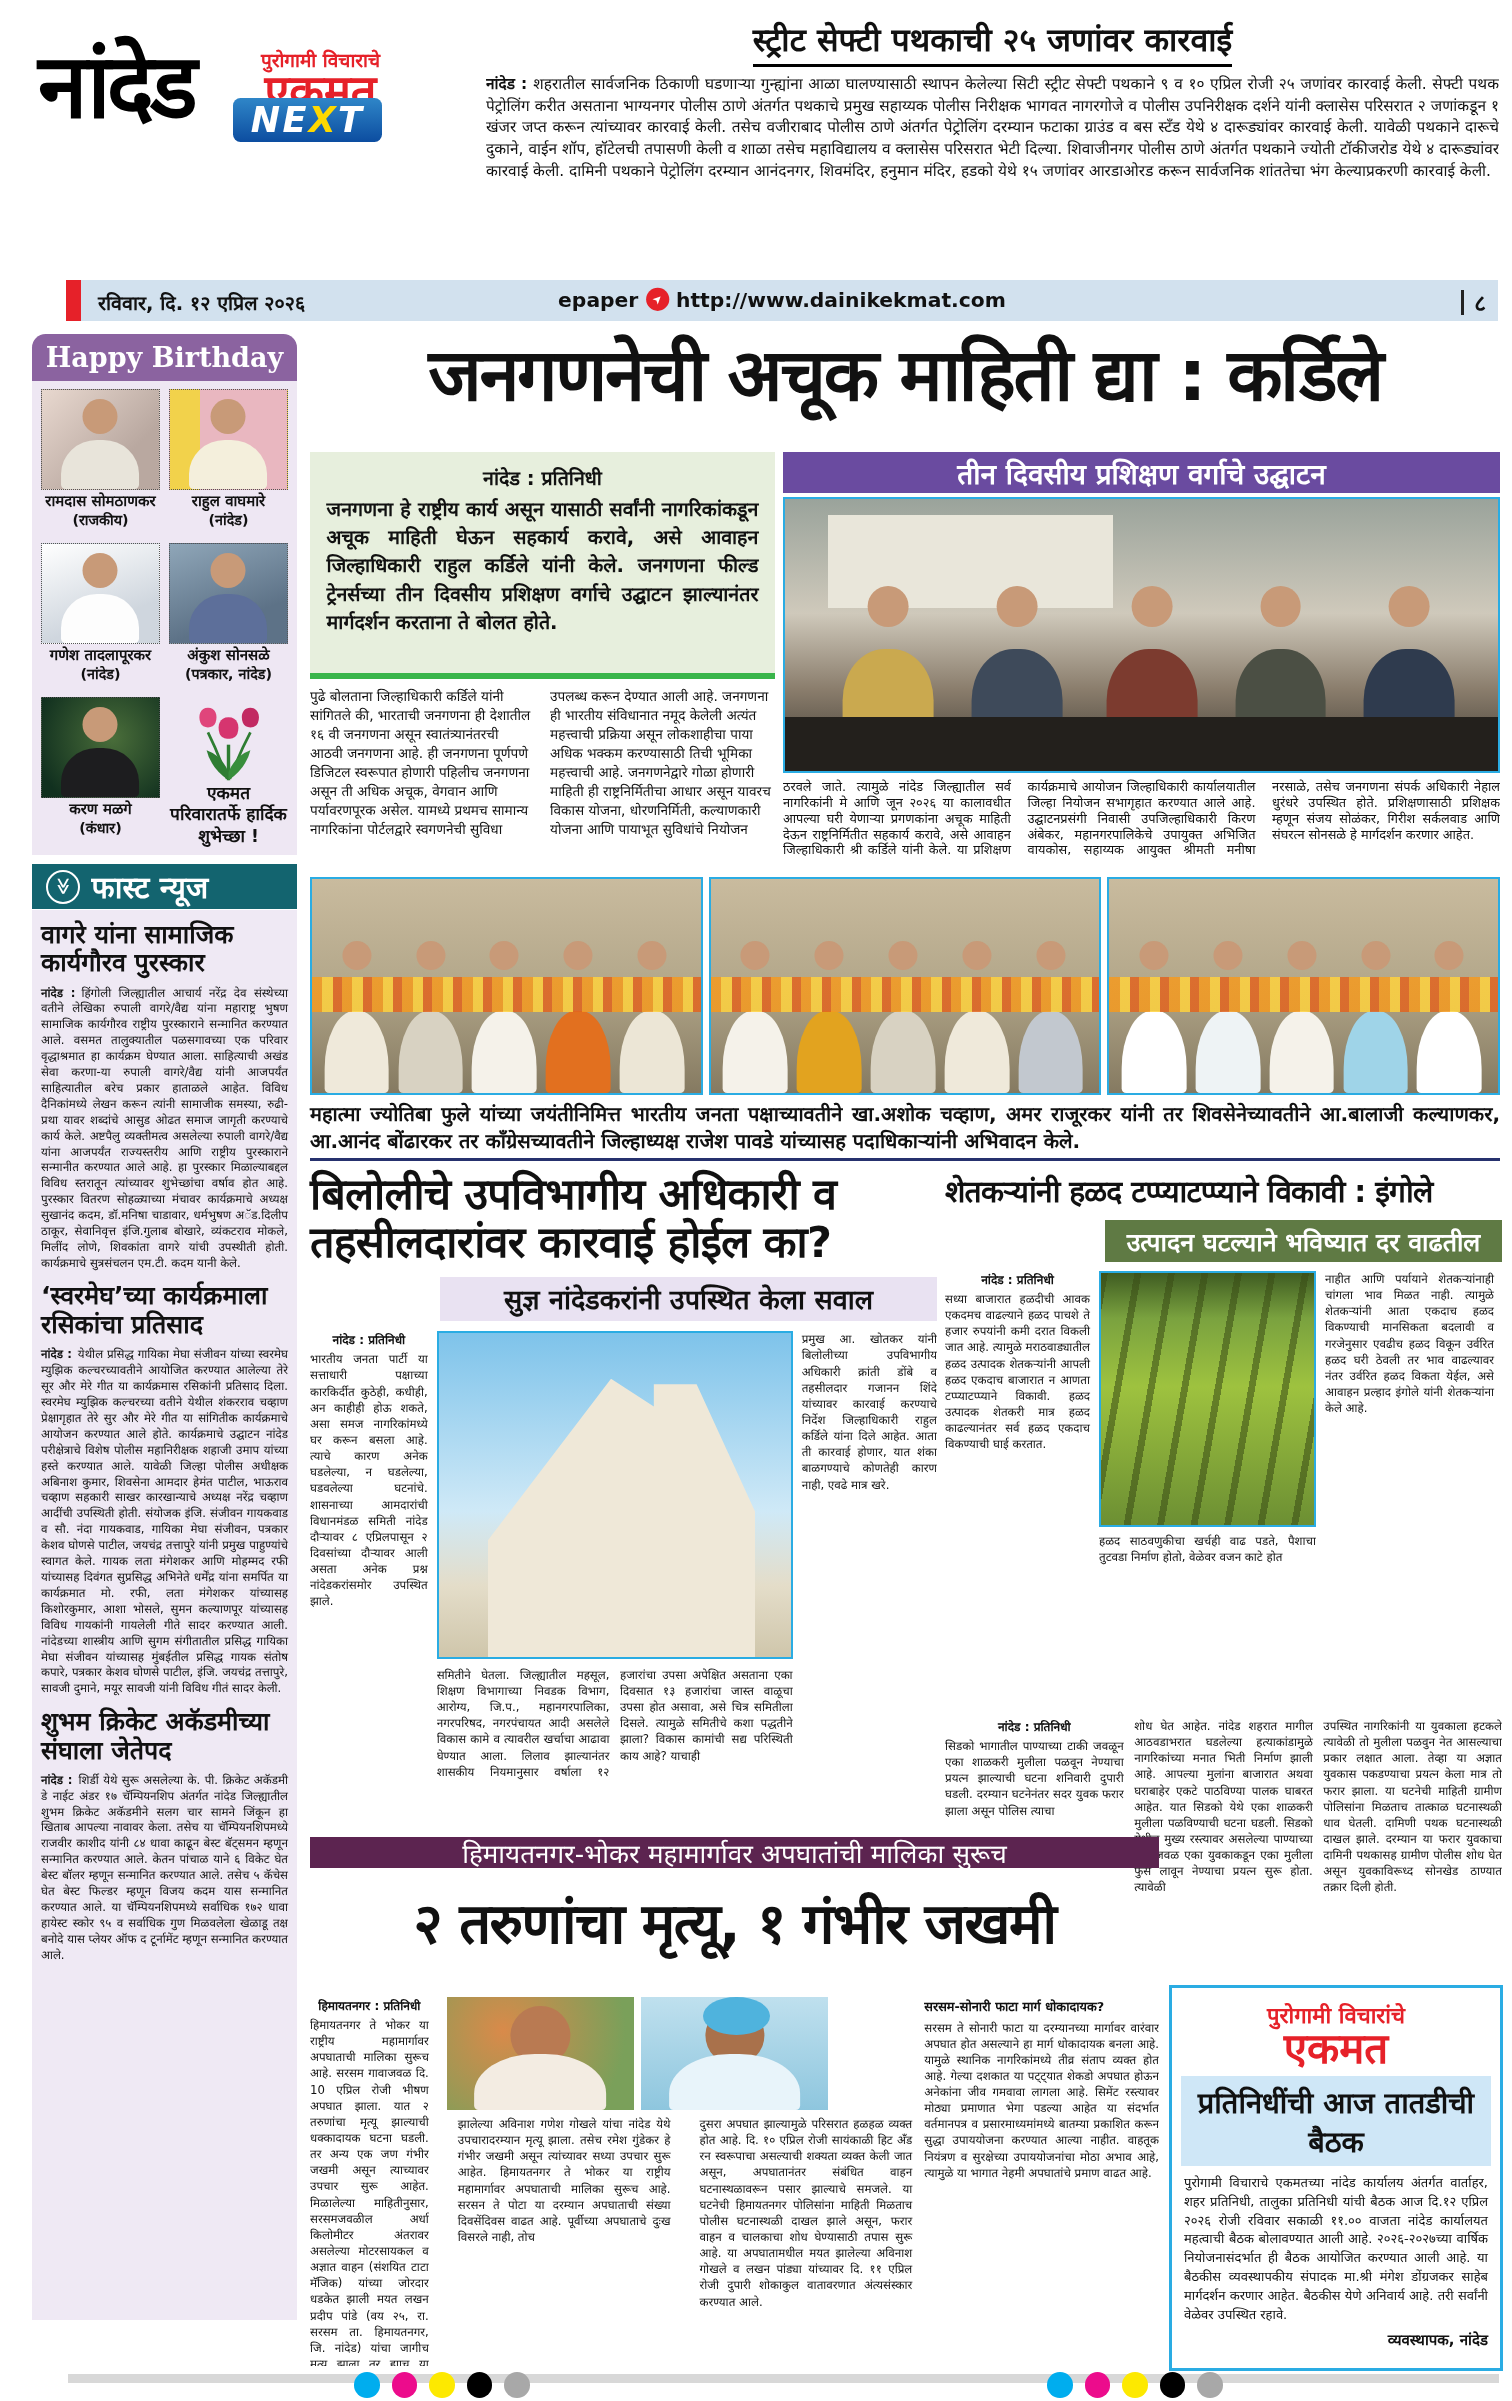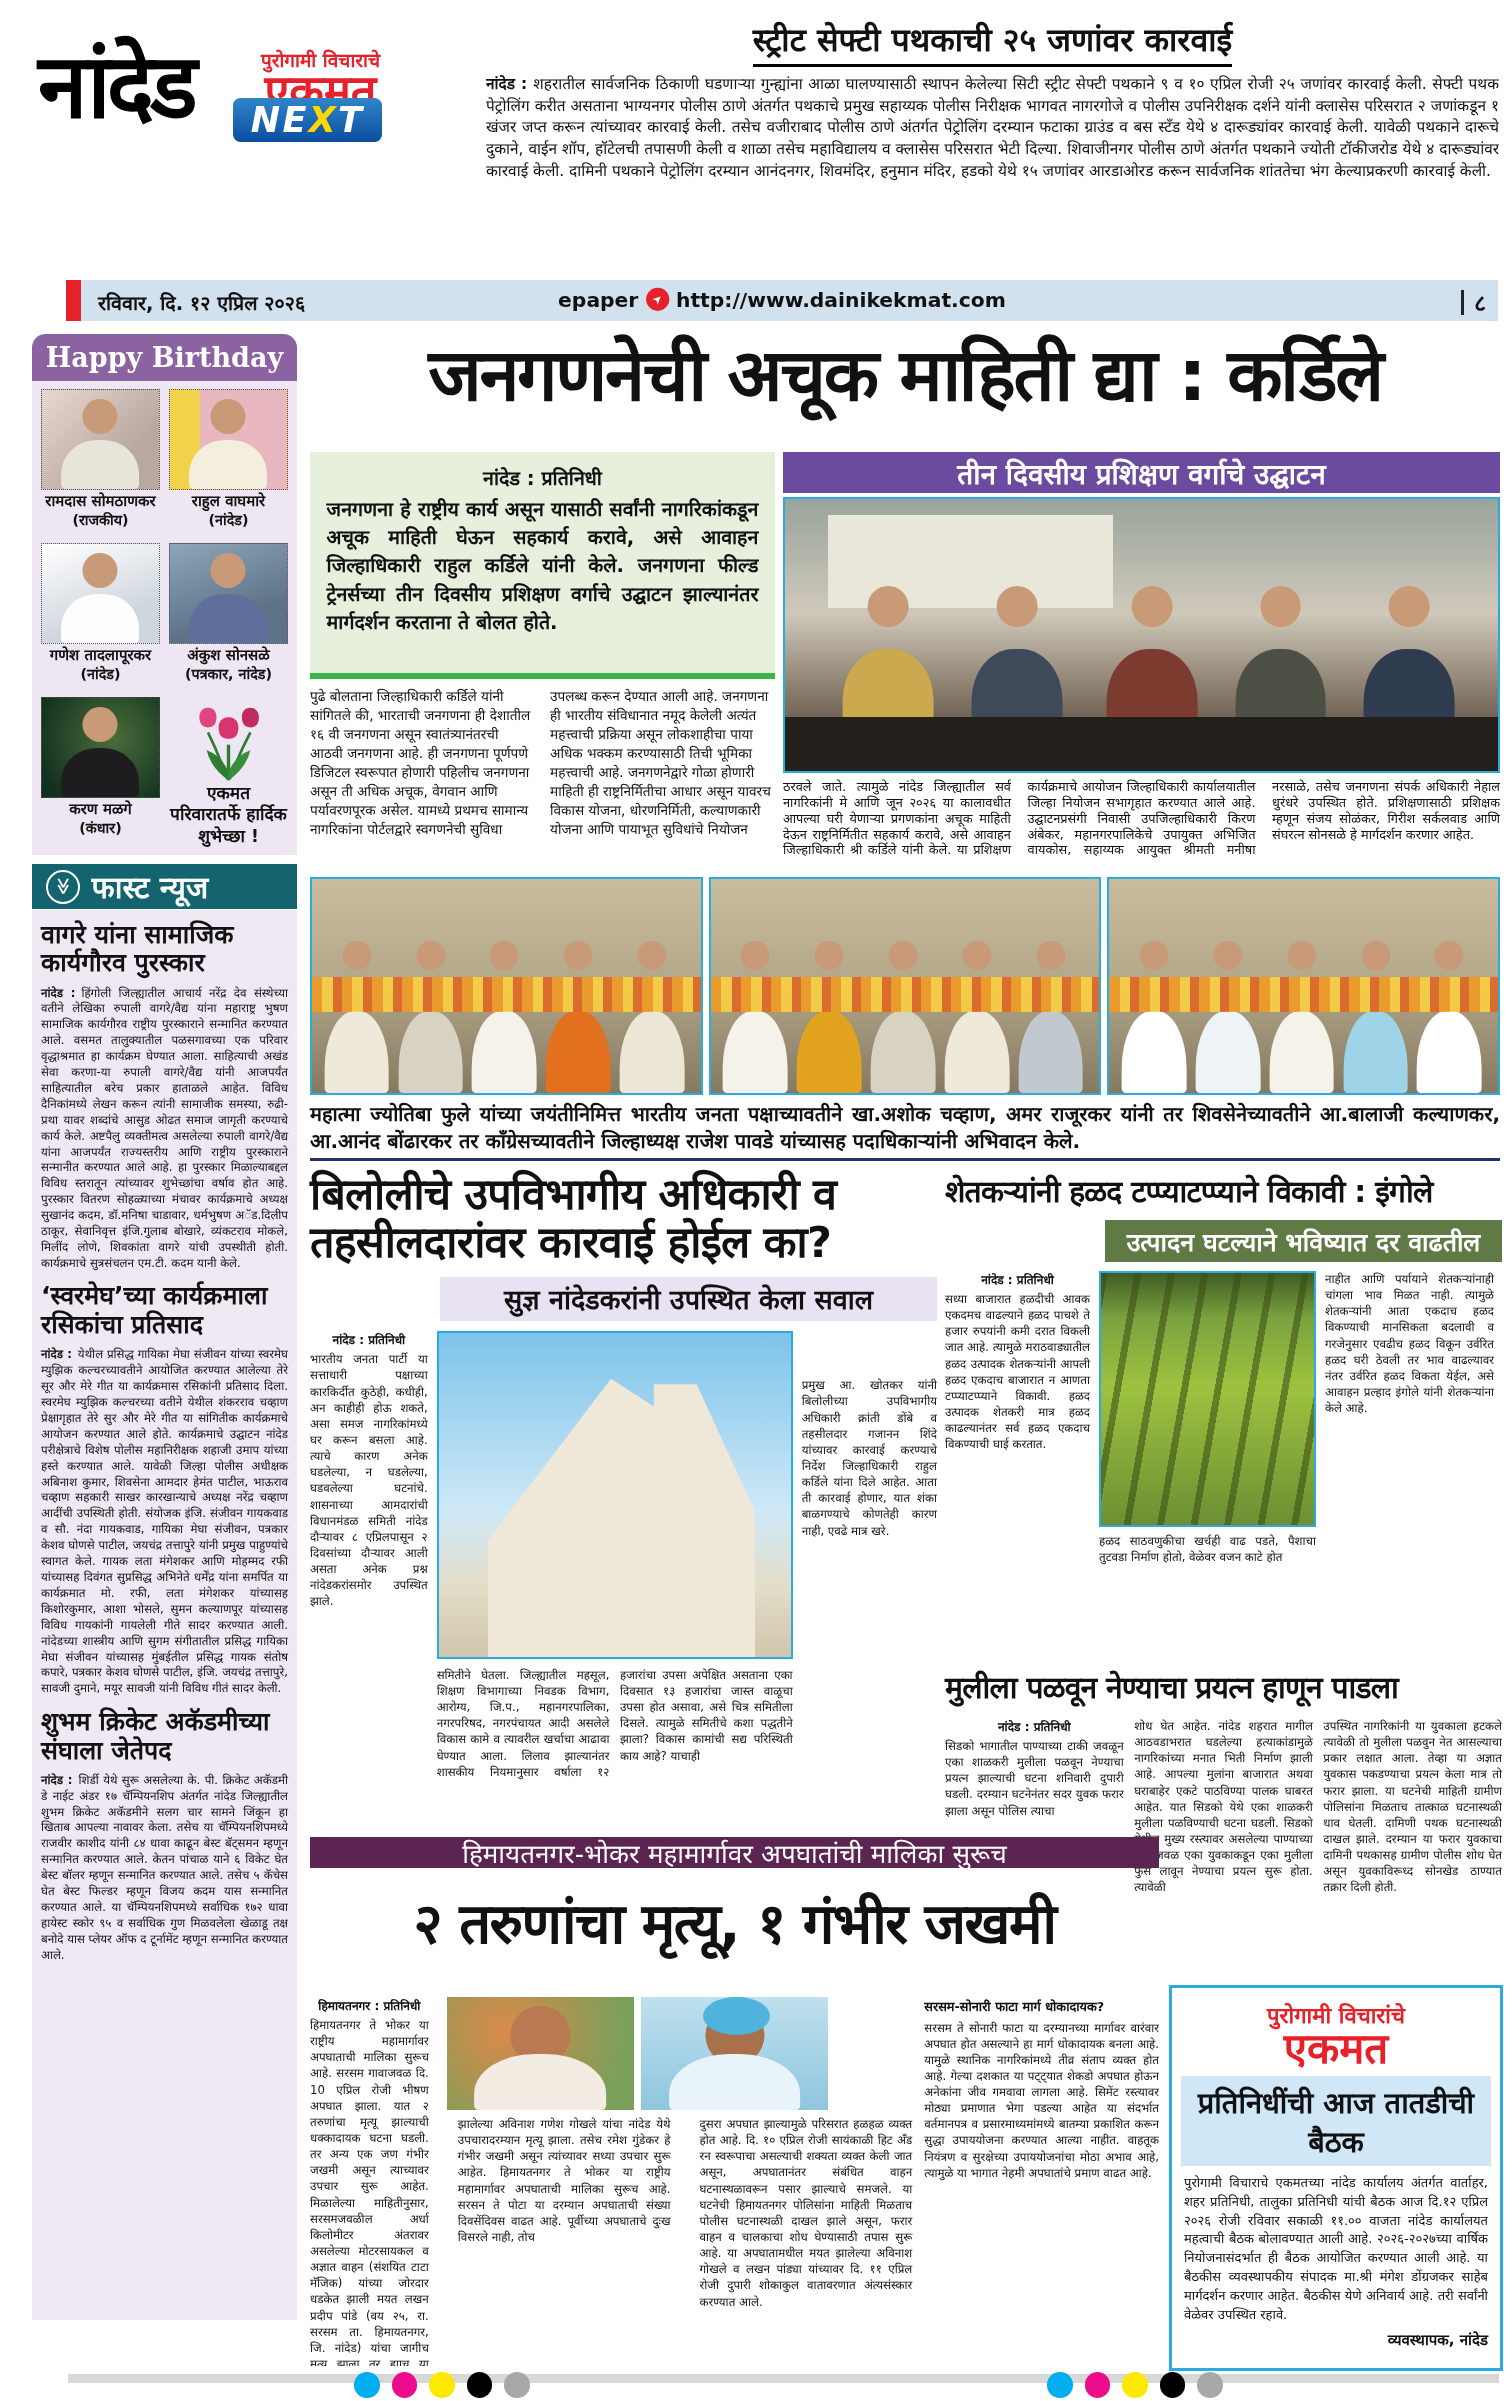--- a/index.html
+++ b/index.html
@@ -83,21 +83,21 @@
   .rule-navy{left:310px;top:1158px;width:1190px;height:3px;background:#26316e;}
 
   
   .biloli{left:310px;top:1170px;width:627px;}
   .biloli h1{margin:0;font-size:43px;font-weight:900;line-height:1.12;letter-spacing:-0.8px;}
   .bi-sub{margin:10.5px 0 0 130px;width:497px;height:44px;background:#e9e2f2;display:flex;align-items:center;
           justify-content:center;font-size:27px;font-weight:800;box-sizing:border-box;}
   .bi-row{display:flex;gap:9px;margin-top:10.5px;height:482px;overflow:hidden;}
   .bi-colL{width:120px;}
   .bi-mid{width:363px;}
-  .bi-colR{width:138px;margin-top:46px;}
+  .bi-colR{width:138px;}
   .small-dl{text-align:center;font-weight:800;font-size:12px;margin:0 0 3px 0;}
   .nstext{font-size:11.7px;line-height:1.38;margin:0;}
   .bi-photo{height:328px;border:2.3px solid #2aace3;box-sizing:border-box;position:relative;overflow:hidden;}
   .bi-below{margin-top:7.5px;height:140px;column-count:2;column-gap:10.5px;overflow:hidden;}
 
   
   .haldi{left:945px;top:1170px;width:557px;}
   .haldi h1{margin:0;font-size:30px;font-weight:900;white-space:nowrap;letter-spacing:-0.8px;}
   .ha-sub{margin:9px 0 0 160px;width:397px;height:42px;background:#5f7a44;color:#fff;display:flex;align-items:center;
           justify-content:center;font-size:25px;font-weight:700;}
@@ -357,21 +357,20 @@
       <div class="ha-mid">
         <div class="ha-photo photo turmeric"></div>
         <div class="ha-below nstext just">हळद साठवणुकीचा खर्चही वाढ पडते, पैशाचा तुटवडा निर्माण होतो, वेळेवर वजन काटे होत</div>
       </div>
       <div class="ha-colR">
         <p class="nstext just">नाहीत आणि पर्यायाने शेतकऱ्यांनाही चांगला भाव मिळत नाही. त्यामुळे शेतकऱ्यांनी आता एकदाच हळद विकण्याची मानसिकता बदलावी व गरजेनुसार एवढीच हळद विकून उर्वरित हळद घरी ठेवली तर भाव वाढल्यावर नंतर उर्वरित हळद विकता येईल, असे आवाहन प्रल्हाद इंगोले यांनी शेतकऱ्यांना केले आहे.</p>
       </div>
     </div>
   </div>
 
-  <div class="abs kd-head">मुलीला पळवून नेण्याचा प्रयत्न हाणून पाडला</div>
   <div class="abs kd-cols">
     <div>
       <p class="small-dl">नांदेड : प्रतिनिधी</p>
       <p class="nstext just">सिडको भागातील पाण्याच्या टाकी जवळून एका शाळकरी मुलीला पळवून नेण्याचा प्रयत्न झाल्याची घटना शनिवारी दुपारी घडली. दरम्यान घटनेनंतर सदर युवक फरार झाला असून पोलिस त्याचा</p>
     </div>
     <div>
         <p class="nstext just">शोध घेत आहेत. नांदेड शहरात मागील आठवडाभरात घडलेल्या हत्याकांडामुळे नागरिकांच्या मनात भिती निर्माण झाली आहे. आपल्या मुलांना बाजारात अथवा घराबाहेर एकटे पाठविण्या पालक घाबरत आहेत. यात सिडको येथे एका शाळकरी मुलीला पळविण्याची घटना घडली. सिडको येथील मुख्य रस्त्यावर असलेल्या पाण्याच्या टाकीजवळ एका युवकाकडून एका मुलीला फुस लावून नेण्याचा प्रयत्न सुरू होता. त्यावेळी</p>
       </div>
     <div>
         <p class="nstext just">उपस्थित नागरिकांनी या युवकाला हटकले त्यावेळी तो मुलीला पळवुन नेत आसल्याचा प्रकार लक्षात आला. तेव्हा या अज्ञात युवकास पकडण्याचा प्रयत्न केला मात्र तो फरार झाला. या घटनेची माहिती ग्रामीण पोलिसांना मिळताच तात्काळ घटनास्थळी धाव घेतली. दामिणी पथक घटनास्थळी दाखल झाले. दरम्यान या फरार युवकाचा दामिनी पथकासह ग्रामीण पोलीस शोध घेत असून युवकाविरूध्द सोनखेड ठाण्यात तक्रार दिली होती.</p>

